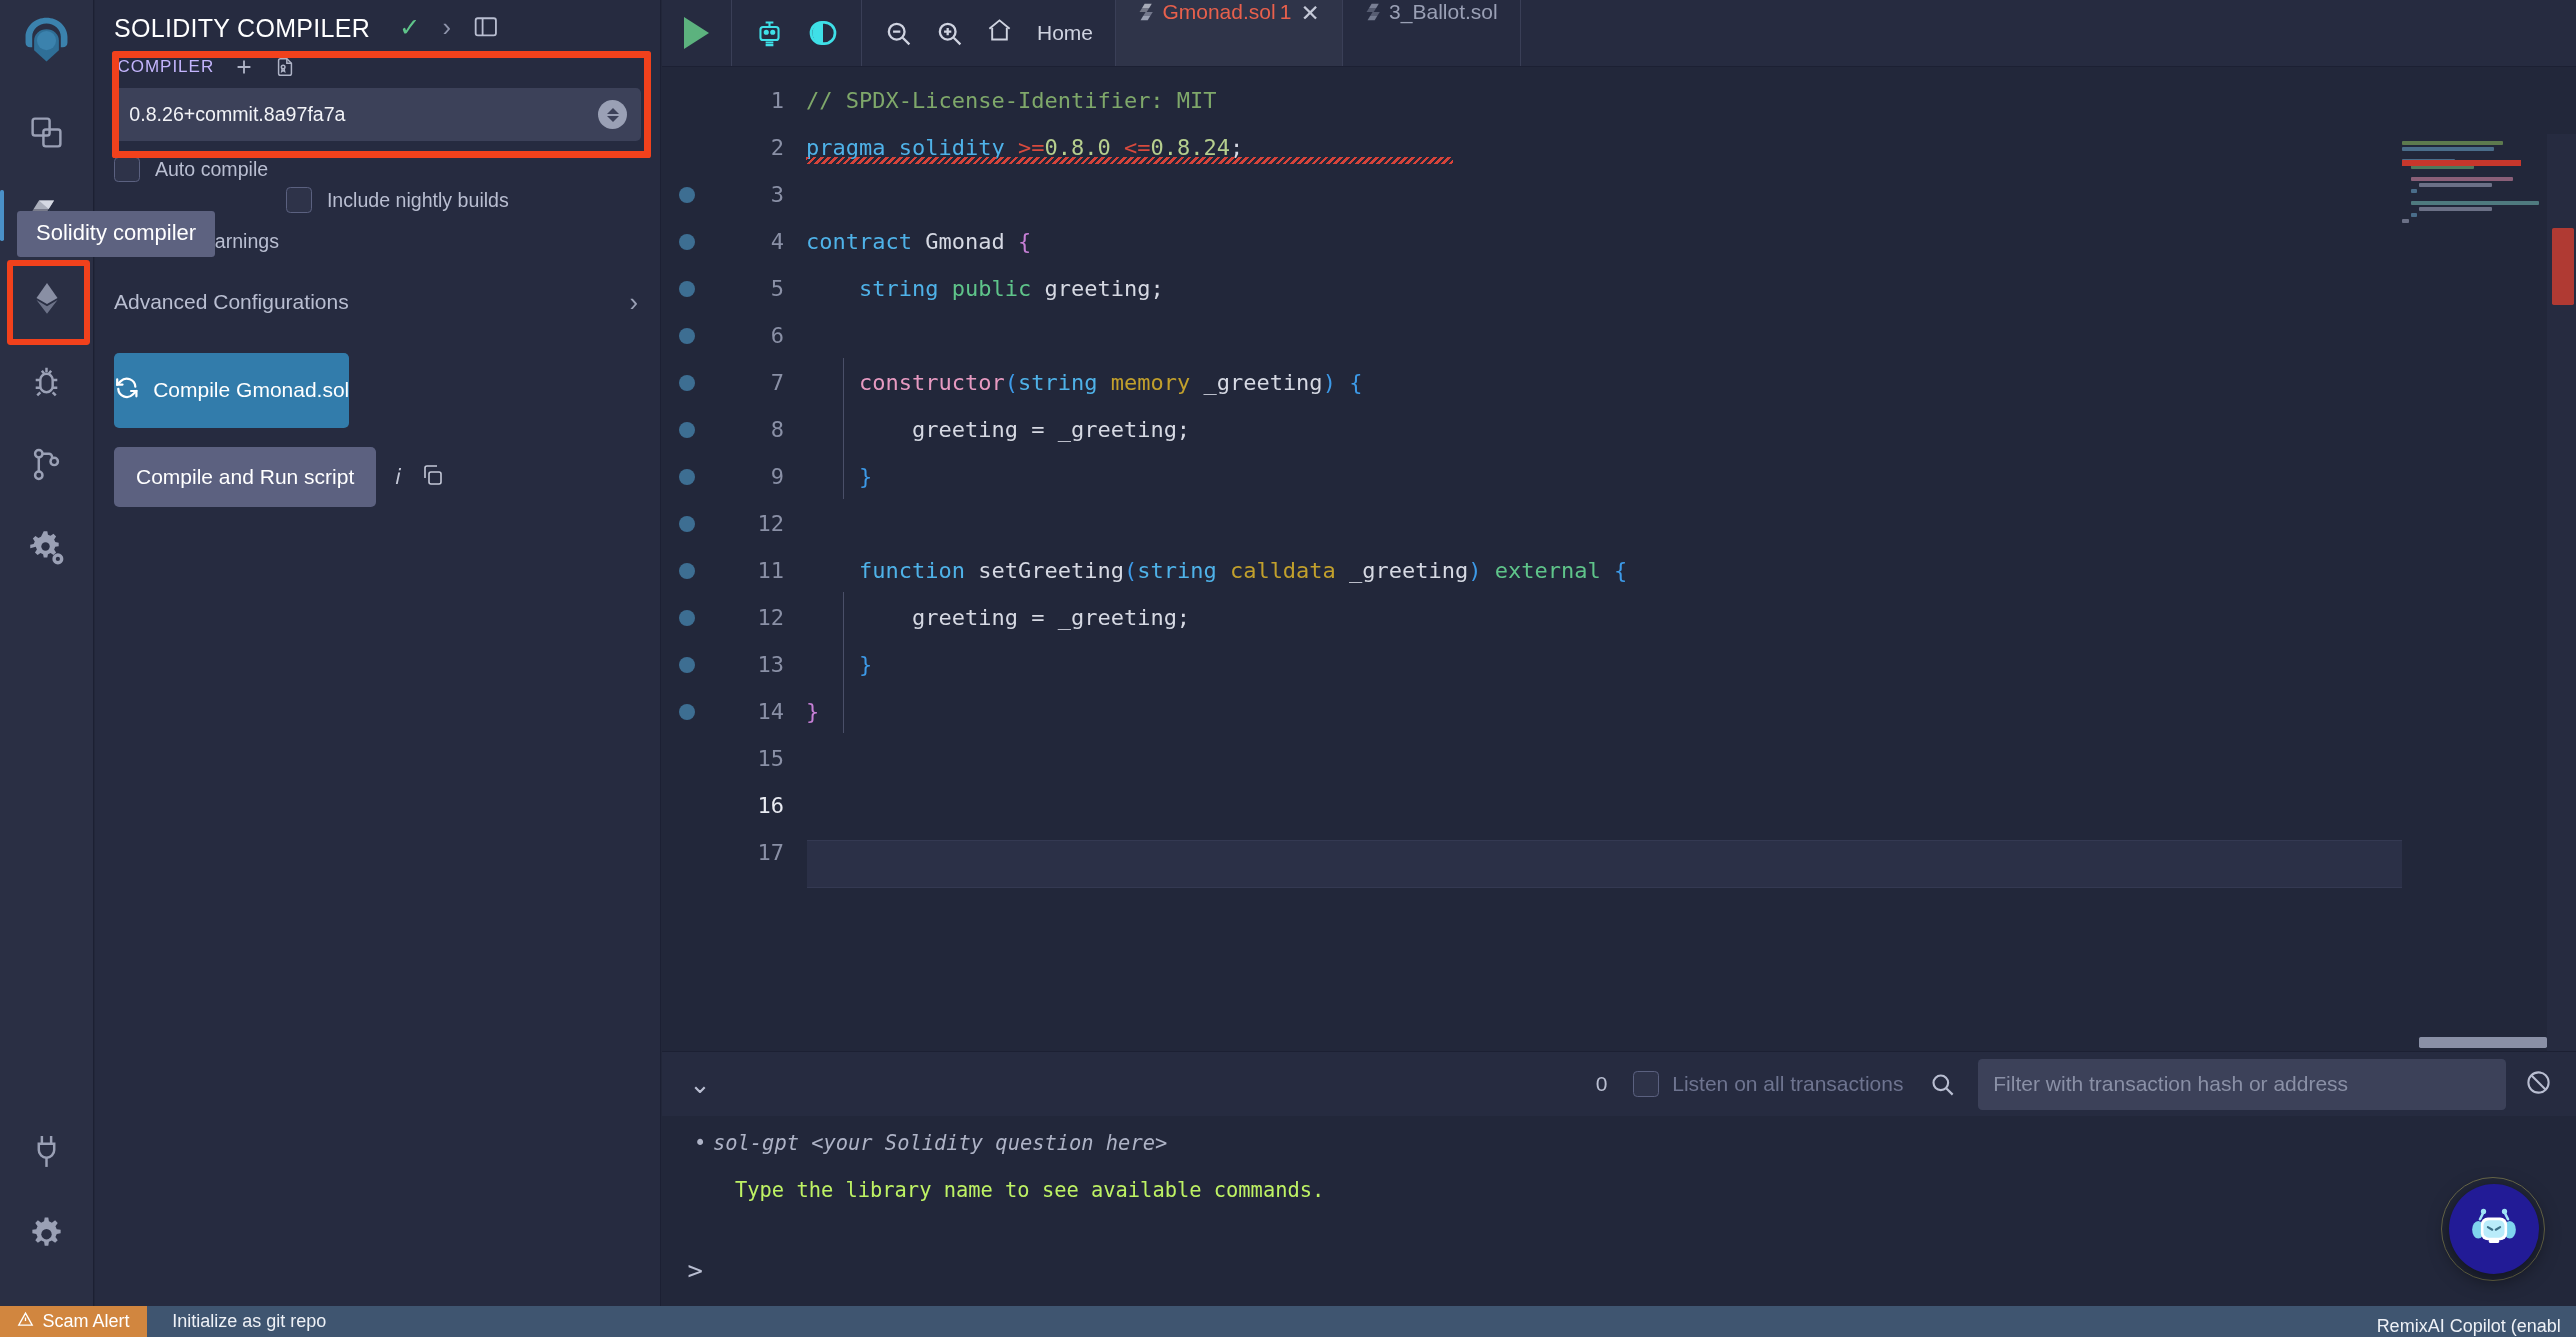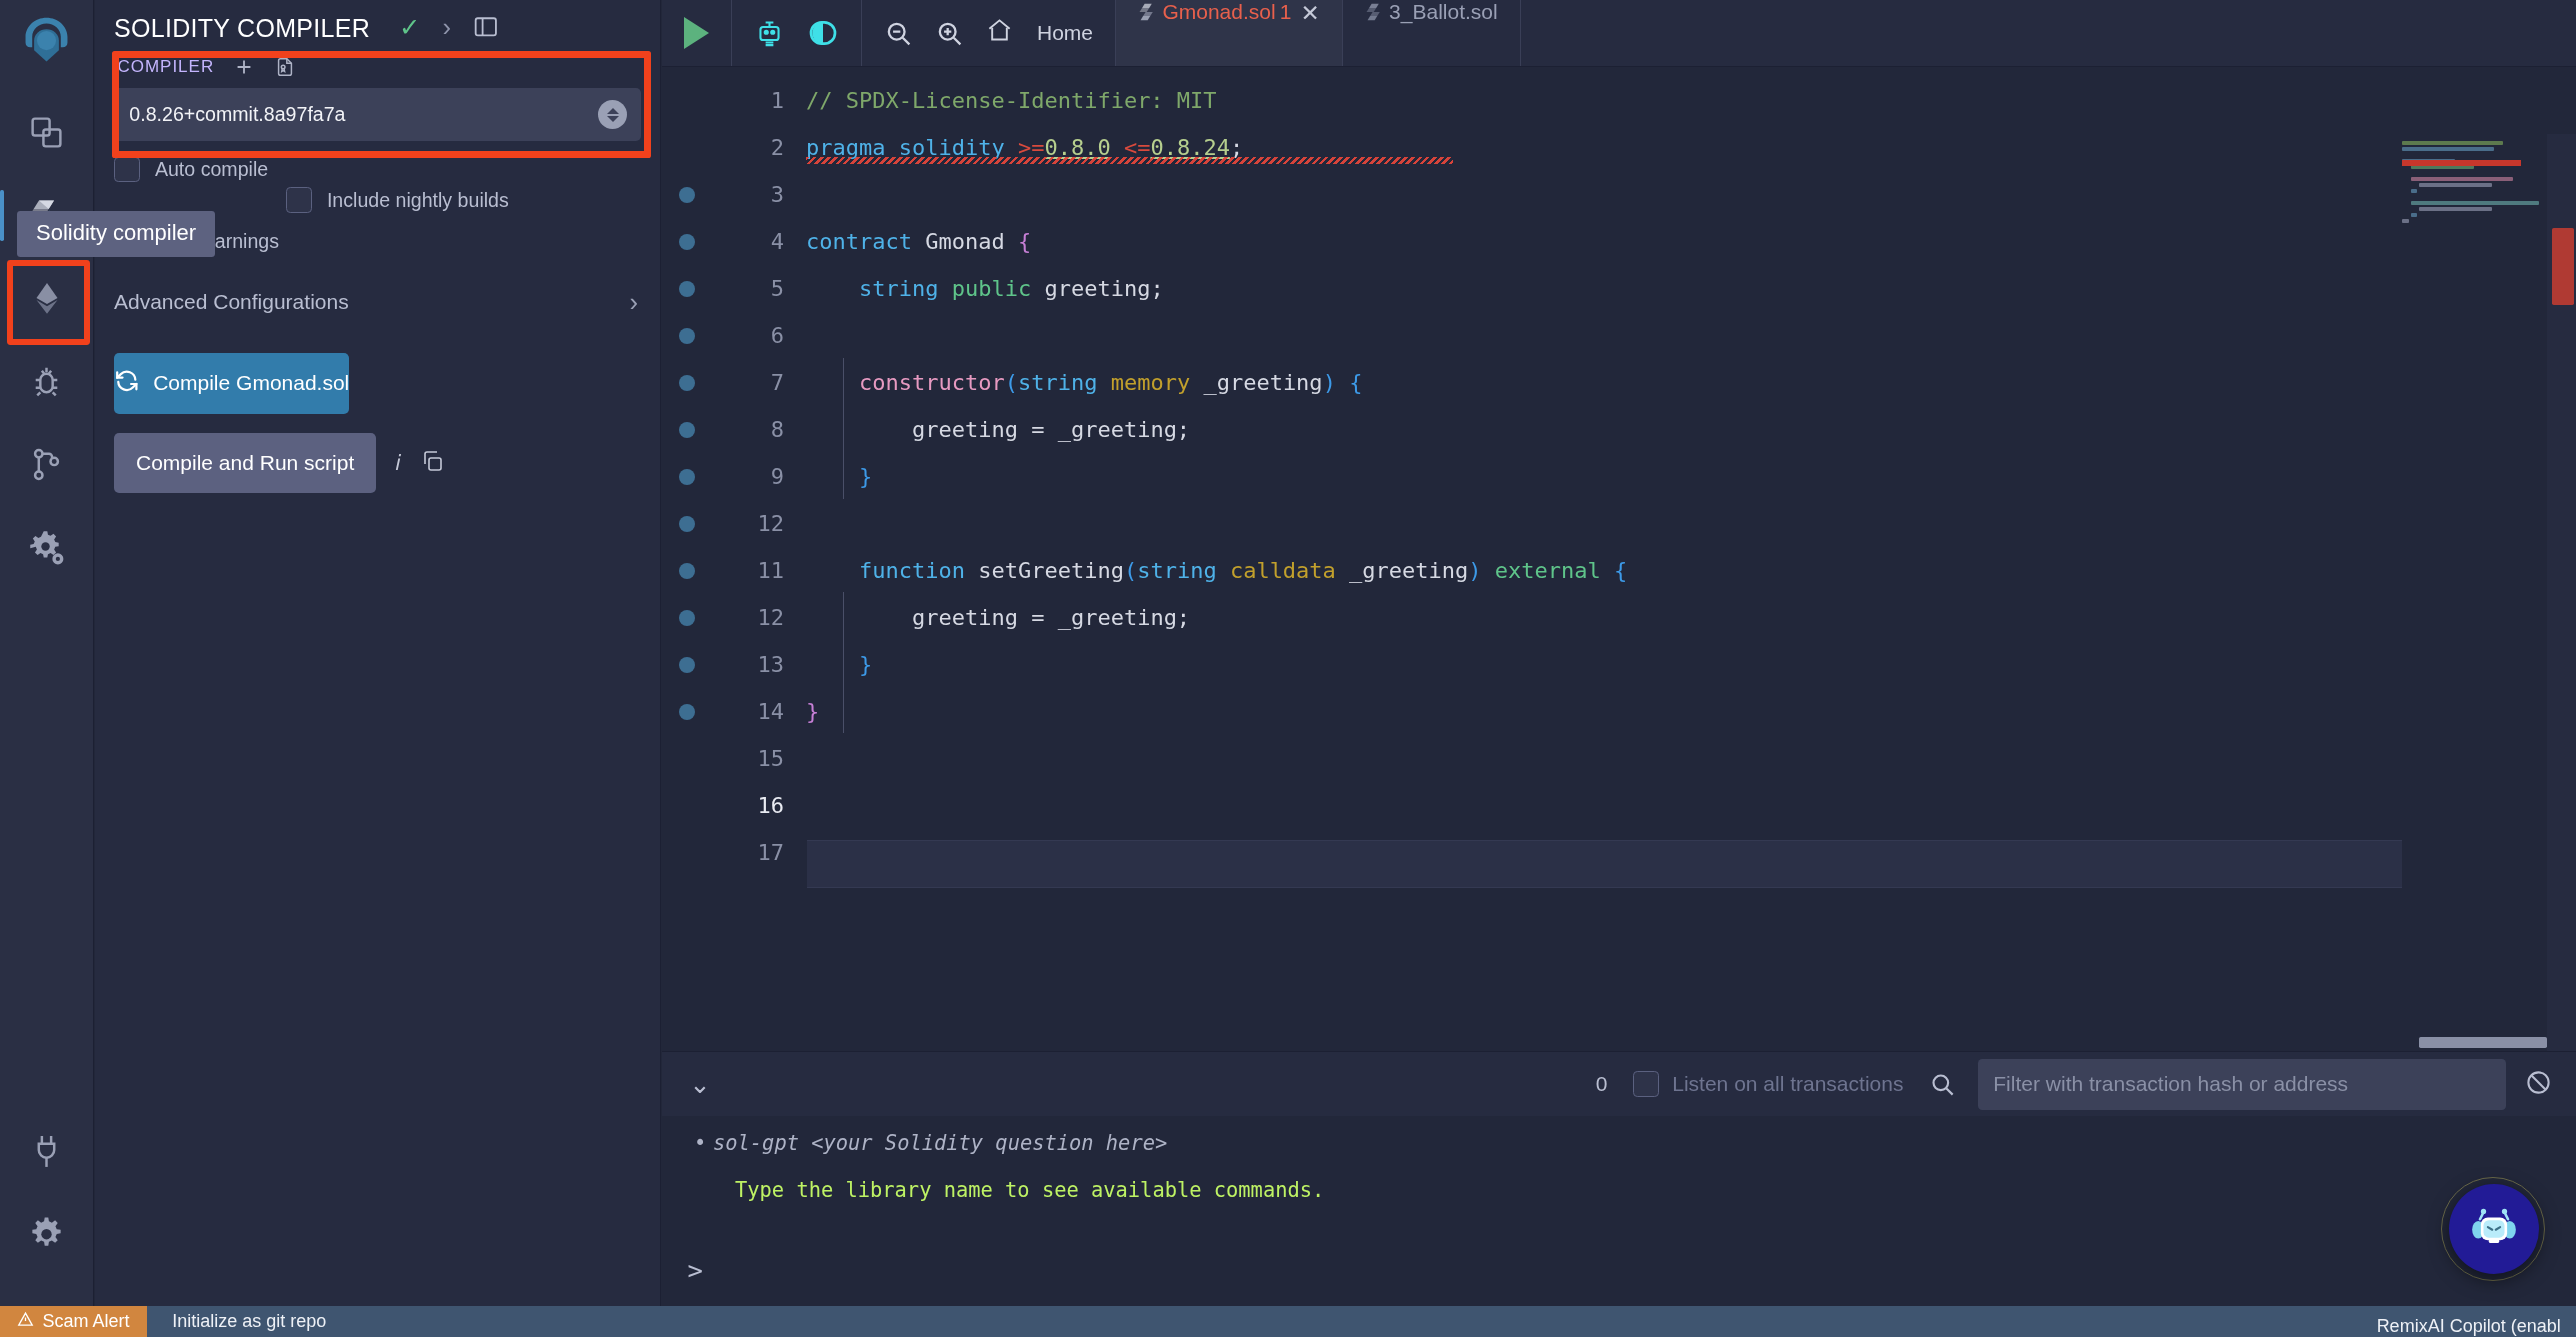--- a/index.html
+++ b/index.html
@@ -110,21 +110,21 @@
   }
   .chk-row.nightly { margin-top: 5.1px; padding-left: 191px; }
   .adv-row {
     display:flex; align-items:center; justify-content: space-between;
     padding: 0 22px 0 19px; margin-top: 34px;
     color:#b9bed1; font-size: 21px;
   }
   .adv-chev { color:#9aa0b5; font-size: 25.6px; }
 
   .btn-compile {
-    margin: 36px 19px 0 19px; height: 61px;
+    margin: 36px 19px 0 19px; height: 75px;
     background: #327cab; border: none; border-radius: 5.1px;
     color: #fff; font-size: 21px;
     display:flex; align-items:center; justify-content:center; gap: 13.6px;
   }
   .btn-row2 { display:flex; align-items:center; gap: 19px; margin: 19px 19px 0 19px; }
   .btn-runscript {
     height: 60px; background: #5c6180; border: none; border-radius: 5.1px;
     color: #fff; font-size: 21px; padding: 0 22px;
     display:flex; align-items:center;
   }
@@ -187,21 +187,21 @@
   .gutter {
     width: 95px; flex: 0 0 95px; text-align: right;
     color: #8a90a6; padding-right: 22px;
   }
   .gutter .ln.cur { color: #e9ebf2; }
   .code-lines { flex: 1 1 auto; position: relative; padding-left: 0; }
   .cl { white-space: pre; height: 47px; color:#d6d9e3; }
   .tok-com { color:#7fa86a; }
   .tok-kw2 { color:#4fb2e8; }
   .tok-type{ color:#4fb2e8; }
-  .tok-num { color:#b6cf8e;text-decoration:underline; }
+  .tok-num { color:#b6cf8e; }
   .tok-op  { color:#d94a3d; }
   .tok-id  { color:#d6d9e3; }
   .tok-fn  { color:#e79ac1; }
   .tok-mem { color:#c2a02c; }
   .tok-pub { color:#5fc48a; }
   .tok-brace { color:#c77fd6; }
   .tok-br2 { color:#3d9ae8; }
   .tok-ext { color:#5fc48a; }
   .squiggle {
     position:absolute; left: 0; top: 80px; width: 647px; height: 6.8px;

